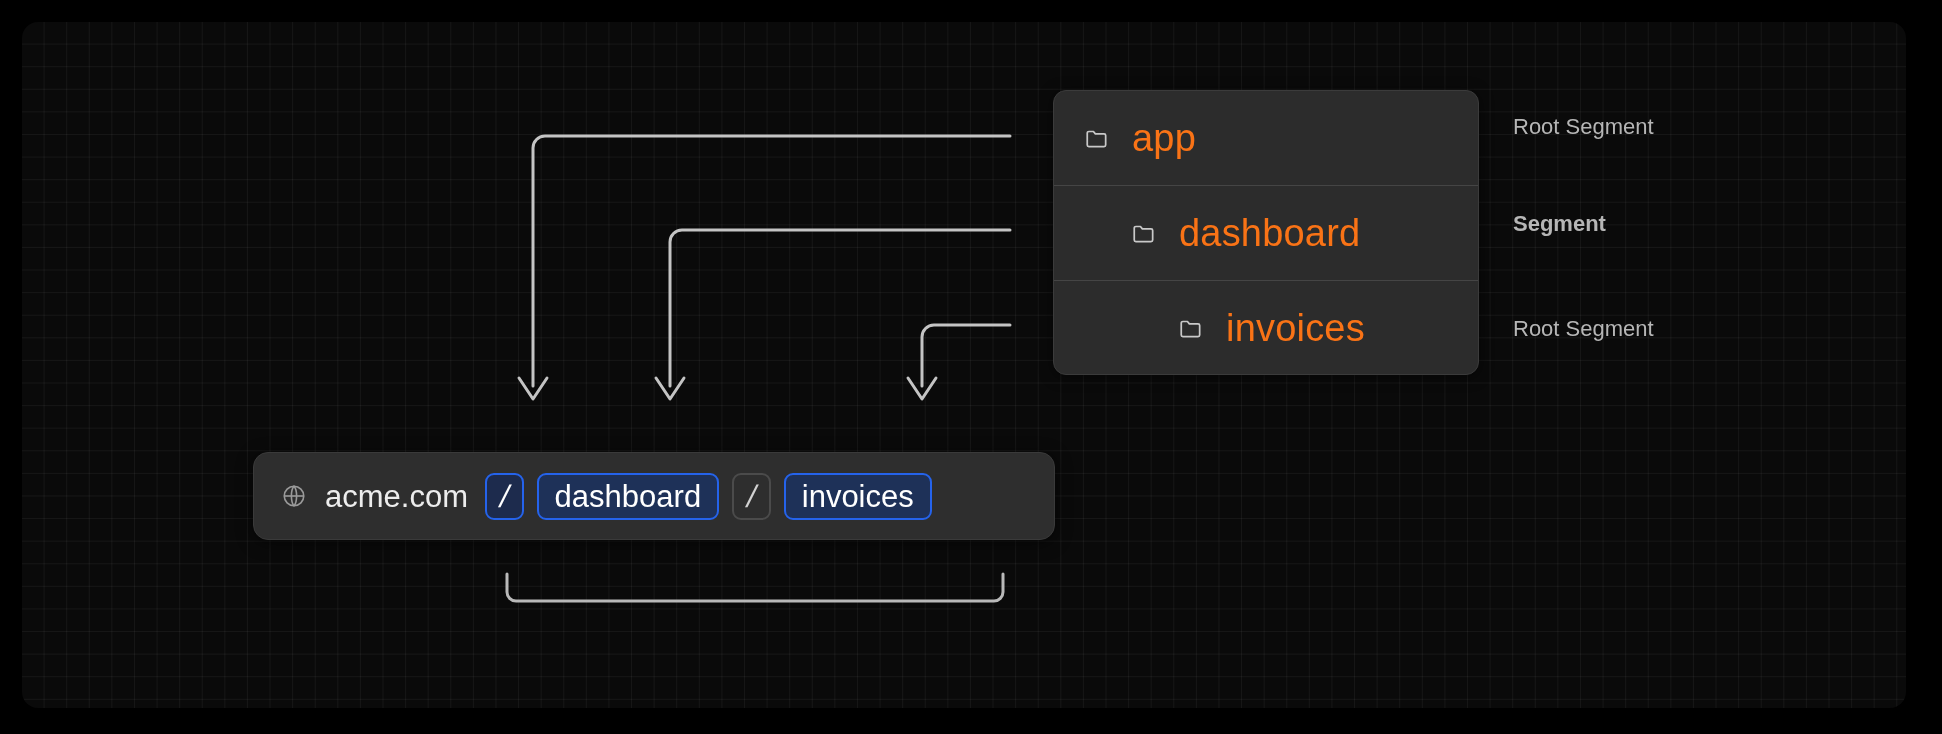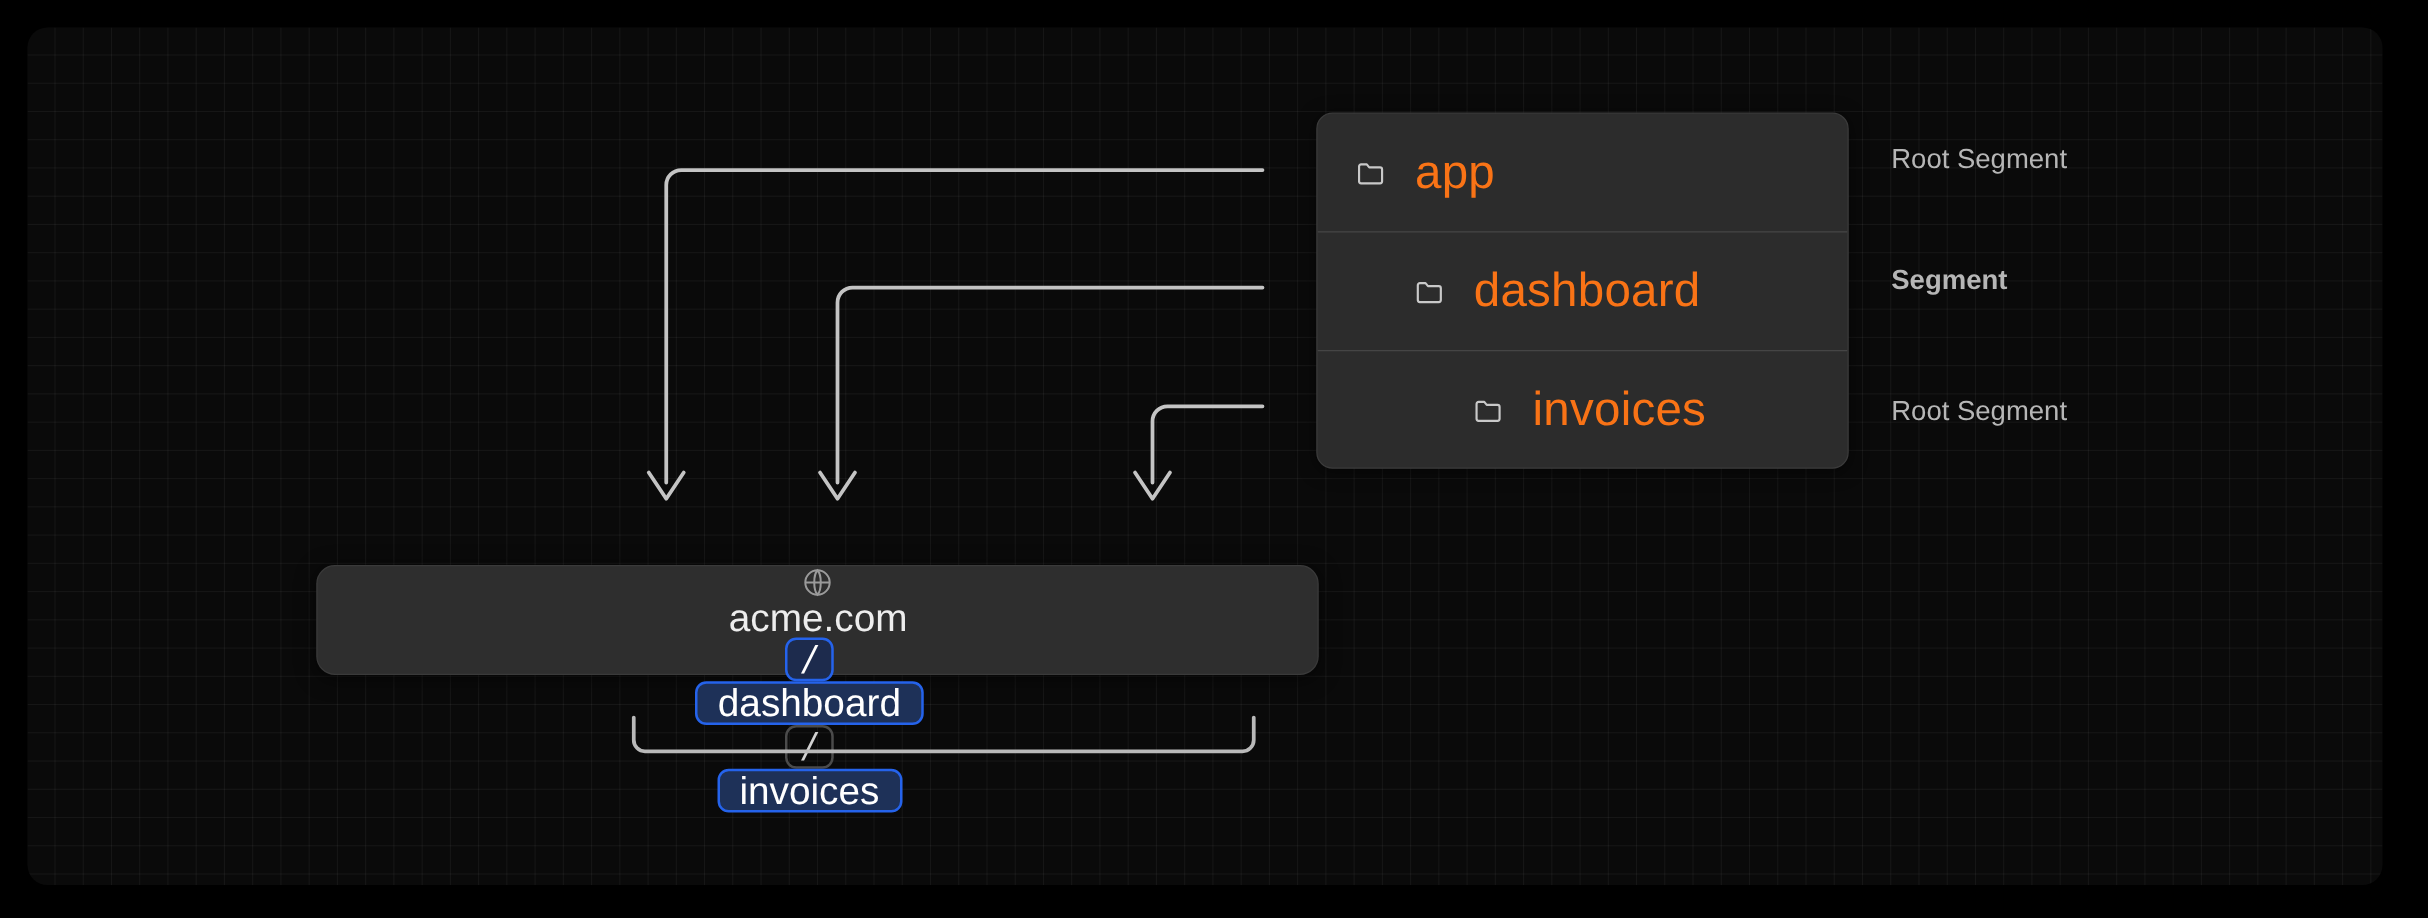--- a/index.html
+++ b/index.html
@@ -55,21 +55,21 @@
   }
   .seg-label.s0{top:116px;}
   .seg-label.s1{top:213px;font-weight:bold;}
   .seg-label.s2{top:318px;}
 
   
   .url-bar{
     position:absolute;left:253px;top:452px;width:802px;height:88px;
     border-radius:15px;background:#2e2e2e;border:1px solid #3a3a3a;
     box-sizing:border-box;display:flex;align-items:center;
-    box-shadow:0 3px 16px rgba(0,0,0,.55);flex-direction:column;
+    padding-left:27px;box-shadow:0 3px 16px rgba(0,0,0,.55);
   }
   .globe-ico{width:26px;height:26px;flex:0 0 26px;color:#9a9a9a;display:block;}
   .host{
     color:#ededed;font-size:31px;margin-left:18px;margin-right:17px;
     line-height:1;white-space:nowrap;
   }
   .chip{
     display:inline-flex;align-items:center;justify-content:center;
     box-sizing:border-box;height:47px;border-radius:9px;
     font-size:31px;line-height:1;white-space:nowrap;

